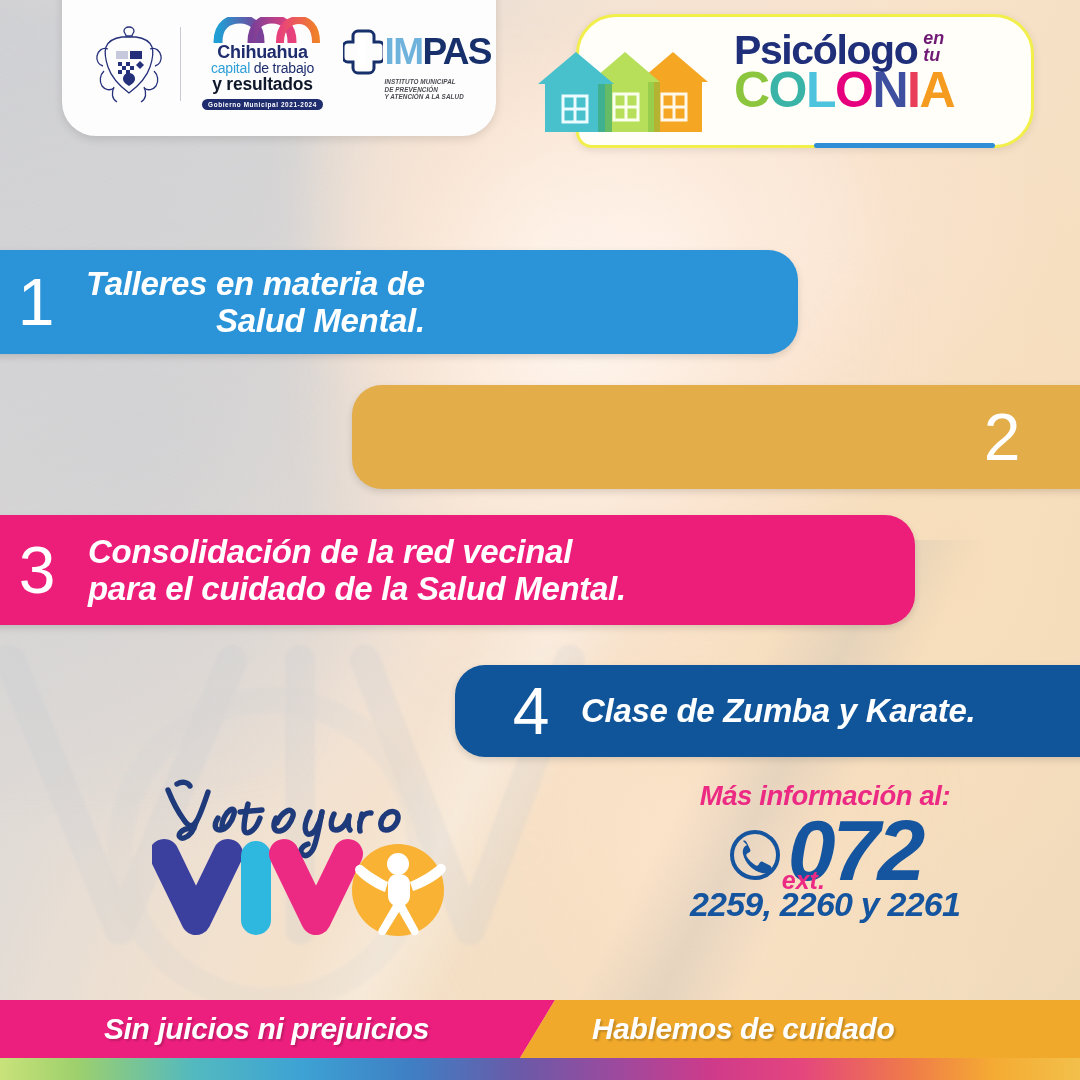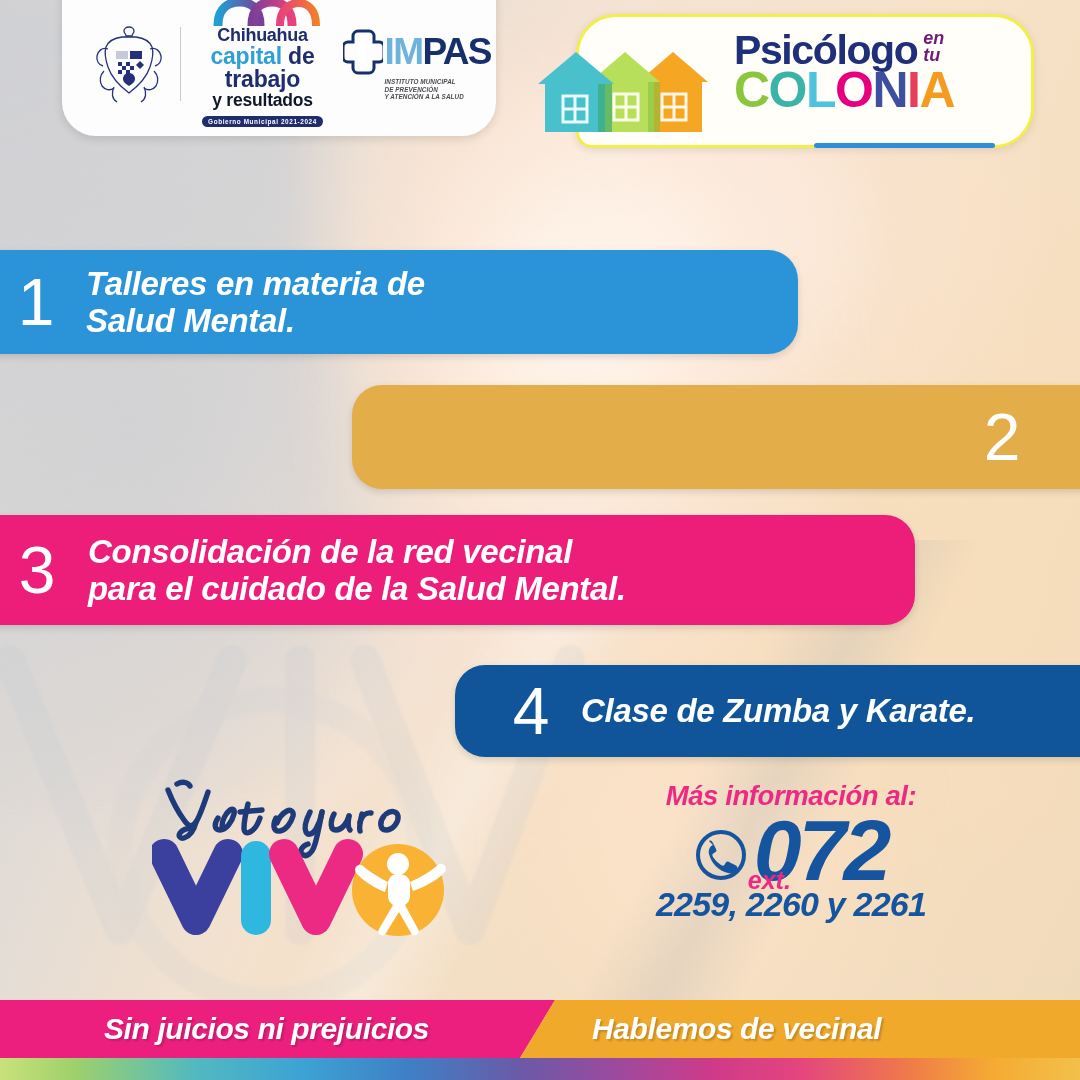--- a/index.html
+++ b/index.html
@@ -59,21 +59,21 @@
     display:flex;align-items:center;justify-content:center;gap:0;
     padding-top:26px;box-sizing:border-box;
   }
   .shield{width:74px;height:86px;flex:0 0 auto;margin-left:26px;}
   .shield svg{width:100%;height:100%;}
   .vrule{width:1px;height:74px;background:#c9c9d2;margin:0 14px;}
   .chih{width:136px;flex:0 0 auto;text-align:center;}
   .chih .arcs{height:26px;margin-bottom:1px;}
   .chih .arcs svg{width:126px;height:26px;}
   .chih .l1{font-size:18px;font-weight:bold;color:#1f2d6e;line-height:.98;letter-spacing:-.3px;}
-  .chih .l2{font-size:23px;line-height:1.02;color:#1f2d6e;font-weight:bold;letter-spacing:-.2px;}
+  .chih .l2{font-size:14px;line-height:1.02;color:#1f2d6e;font-weight:normal;letter-spacing:-.2px;}
   .chih .l2 .cap{color:#2f9fd8;}
   .chih .l3{font-size:17.5px;line-height:1.02;color:#0f172a;font-weight:bold;letter-spacing:-.2px;}
   .chih .gob{
     margin-top:3px;font-size:6.4px;letter-spacing:.6px;color:#ffffff;
     background:#1f2d6e;border-radius:8px;padding:2px 6px;display:inline-block;font-weight:bold;
   }
   .impas{width:150px;flex:0 0 auto;margin-left:12px;position:relative;}
   .impas-row{display:flex;align-items:center;gap:2px;}
   .impas-cross{width:40px;height:50px;}
   .impas-cross svg{width:100%;height:100%;}
@@ -127,40 +127,40 @@
     font-size:66px;font-weight:300;line-height:1;color:#ffffff;
     flex:0 0 auto;text-align:center;font-family:"Liberation Sans",sans-serif;
   }
   .bar .txt{
     font-size:33px;font-weight:bold;font-style:italic;line-height:1.13;
     letter-spacing:-.3px;color:#ffffff;
   }
 
   #bar1{left:-30px;top:250px;width:828px;height:104px;border-radius:0 30px 30px 0;background:#2b93d8;padding-left:30px;}
   #bar1 .num{width:72px;}
-  #bar1 .txt{margin-left:14px;}
+  #bar1 .txt{margin-left:14px;text-align:right;}
 
   #bar2{left:352px;top:385px;width:758px;height:104px;border-radius:30px 0 0 30px;background:#e3ad4a;padding-right:64px;justify-content:flex-end;}
   #bar2 .num{width:88px;order:0;}
   #bar2 .txt{text-align:right;margin-right:0;order:1;}
 
   #bar3{left:-30px;top:515px;width:945px;height:110px;border-radius:0 30px 30px 0;background:#ed1e79;padding-left:30px;}
   #bar3 .num{width:74px;}
   #bar3 .txt{margin-left:14px;}
 
   #bar4{left:455px;top:665px;width:655px;height:92px;border-radius:30px 0 0 30px;background:#10559a;padding-left:38px;}
   #bar4 .num{width:76px;}
   #bar4 .txt{margin-left:12px;}
 
   
   .vivo{position:absolute;left:152px;top:778px;width:330px;height:160px;}
   .vivo svg{width:100%;height:100%;}
 
   
-  .contact{position:absolute;left:618px;top:782px;width:346px;height:170px;text-align:center;}
+  .contact{position:absolute;left:652px;top:782px;width:346px;height:170px;text-align:center;}
   .c-more{
     font-size:27.5px;font-weight:bold;font-style:italic;color:#ec2a84;letter-spacing:-.4px;
     line-height:1;margin-bottom:2px;
   }
   .c-mid{display:flex;align-items:center;justify-content:center;gap:6px;margin-top:2px;}
   .c-phone{width:54px;height:54px;flex:0 0 auto;margin-top:10px;}
   .c-phone svg{width:100%;height:100%;}
   .c-num-wrap{position:relative;}
   .c-072{
     font-size:86px;font-weight:bold;font-style:italic;color:#15549e;line-height:.9;
@@ -424,17 +424,17 @@
         <div class="c-ext">ext.</div>
       </div>
     </div>
     <div class="c-exts">2259, 2260 y 2261</div>
   </div>
 
   <div class="banner">
     <div class="pink"></div>
     <div class="orange"></div>
     <div class="bt bt1">Sin juicios ni prejuicios</div>
-    <div class="bt bt2">Hablemos de vecinal</div>
+    <div class="bt bt2">Hablemos de cuidado</div>
     <div class="rainbow"></div>
   </div>
 
 </div>
 
 </body></html>

